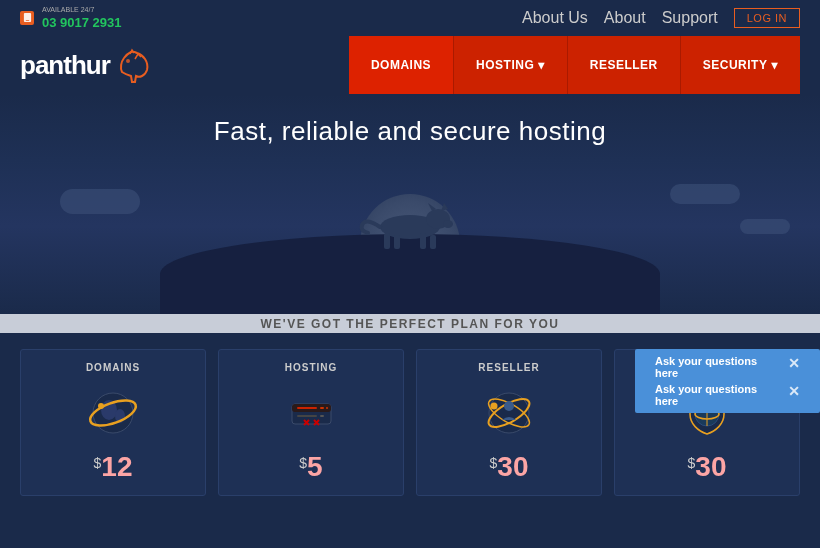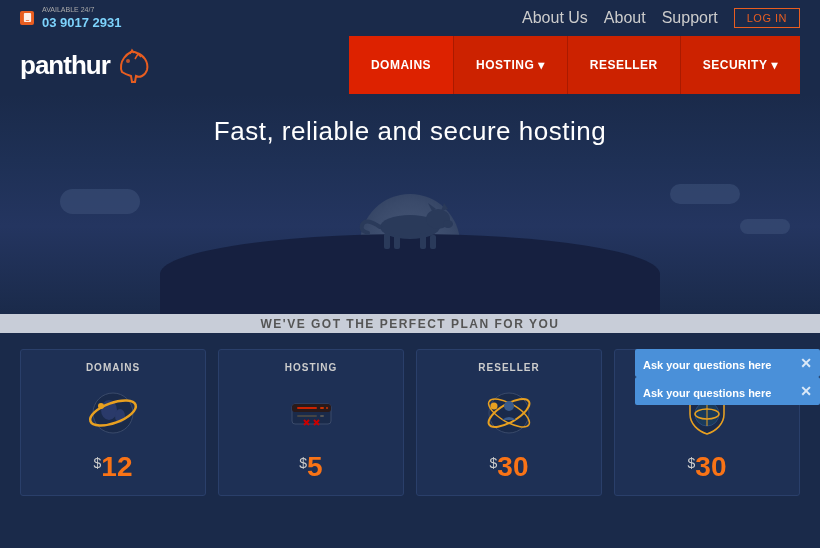--- a/index.html
+++ b/index.html
@@ -29,21 +29,21 @@
       justify-content: center;
     }
     .available-text {
       font-size: 7px;
       color: #aaa;
       text-transform: uppercase;
       line-height: 1.2;
     }
     .phone-number {
       font-size: 13px;
-      color: #7dd3fc;
+      color: #22c55e;
       font-weight: bold;
     }
     .top-bar-right {
       display: flex;
       align-items: center;
       gap: 16px;
     }
     .top-nav-link {
       font-size: 16px;
       color: #ccc;
@@ -241,34 +241,34 @@
       color: #fff;
     }
     .price-dollar {
       font-size: 14px;
       margin-top: 4px;
       color: #ccc;
     }
     .price-num {
       font-size: 28px;
       font-weight: bold;
-      color: #f97316;
+      color: #fca5a5;
     }
 
     
     .chat-widget {
       position: absolute;
       right: 0;
       background: #4a90d9;
       color: #fff;
       font-size: 11px;
       font-weight: bold;
-      padding: 6px 8px;
-      display: flex;
-      align-items: flex-end;
+      padding: 6px 20px;
+      display: flex;
+      align-items: flex-start;
       justify-content: space-between;
       width: 185px;
       cursor: pointer;
       border-radius: 2px;
     }
     .chat-widget-1 { top: 16px; }
     .chat-widget-2 { top: 44px; }
     .chat-close {
       font-size: 14px;
       font-weight: bold;

